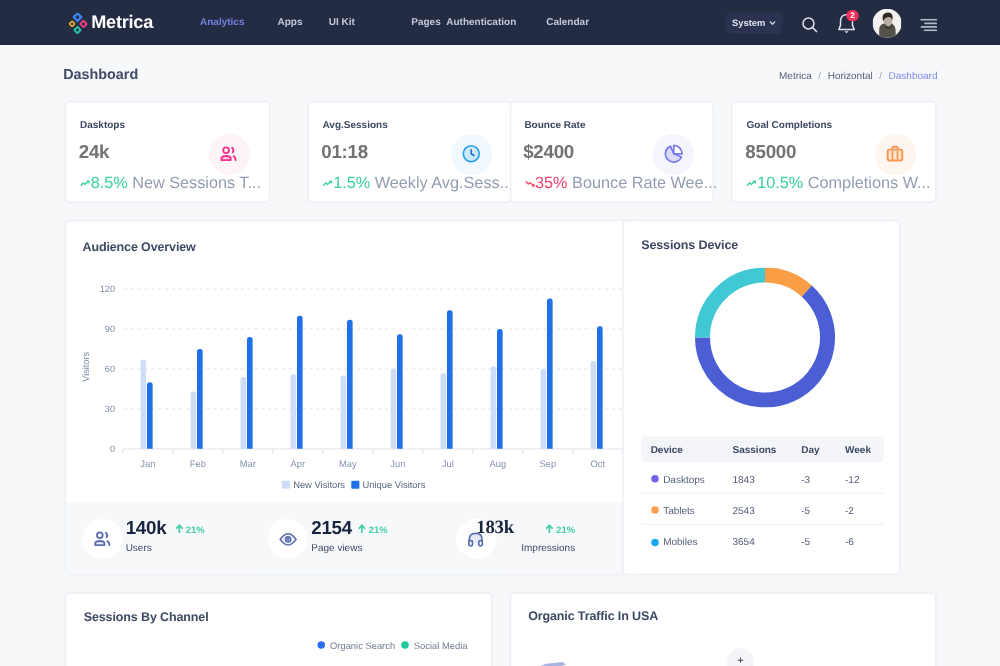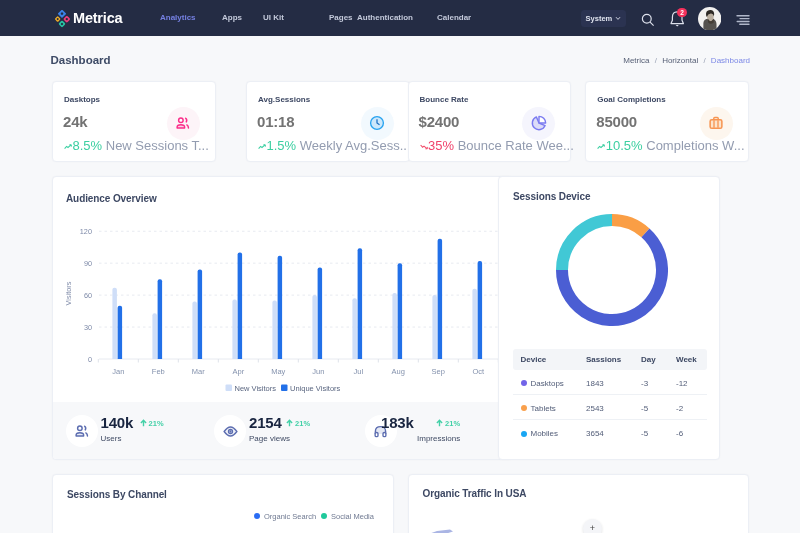--- a/index.html
+++ b/index.html
@@ -267,21 +267,21 @@
           <path d="M3.5 7.3 L3.5 1.8 M0.9 4 L3.5 1.2 L6.1 4" fill="none" stroke="#43d0a7" stroke-width="1.4"></path>
         </svg> 21%</div>
     <div class="stc-lbl" style="left:196px;top:32.5px;">Page views</div>
     <div class="stc-ic" style="left:311.6px;top:13.5px;">
       <svg width="15" height="15" viewBox="0 0 24 24" fill="none" stroke="#5c6db0" stroke-width="2.2">
         <path d="M3.8 16 L 3.8 12 Q 3.8 4.2 12 4.2 Q 20.2 4.2 20.2 12 L 20.2 16" fill="#e5e9f4"></path>
         <rect x="3.4" y="13.6" width="4.6" height="6.6" rx="2" fill="#fff"></rect>
         <rect x="16" y="13.6" width="4.6" height="6.6" rx="2" fill="#fff"></rect>
       </svg>
     </div>
-    <div class="stc-val" style="left:328px;top:12px;">183k</div>
+    <div class="stc-val" style="left:328px;top:12px;font-family:Liberation Serif, serif;">183k</div>
     <div class="stc-pct" style="left:383px;top:17.5px;"><svg width="7" height="8" viewBox="0 0 7 8" style="vertical-align:-1px;">
           <path d="M3.5 7.3 L3.5 1.8 M0.9 4 L3.5 1.2 L6.1 4" fill="none" stroke="#43d0a7" stroke-width="1.4"></path>
         </svg> 21%</div>
     <div class="stc-lbl" style="left:346px;top:32.5px;padding-left:18px;">Impressions</div>
   </div>
 </div>
 
 <div class="card" id="devcard">
   <div class="ctitle" style="position:absolute;left:14px;top:14px;">Sessions Device</div>
   <svg class="abs" style="left:57px;top:37.5px;" width="112" height="112" id="donut">

